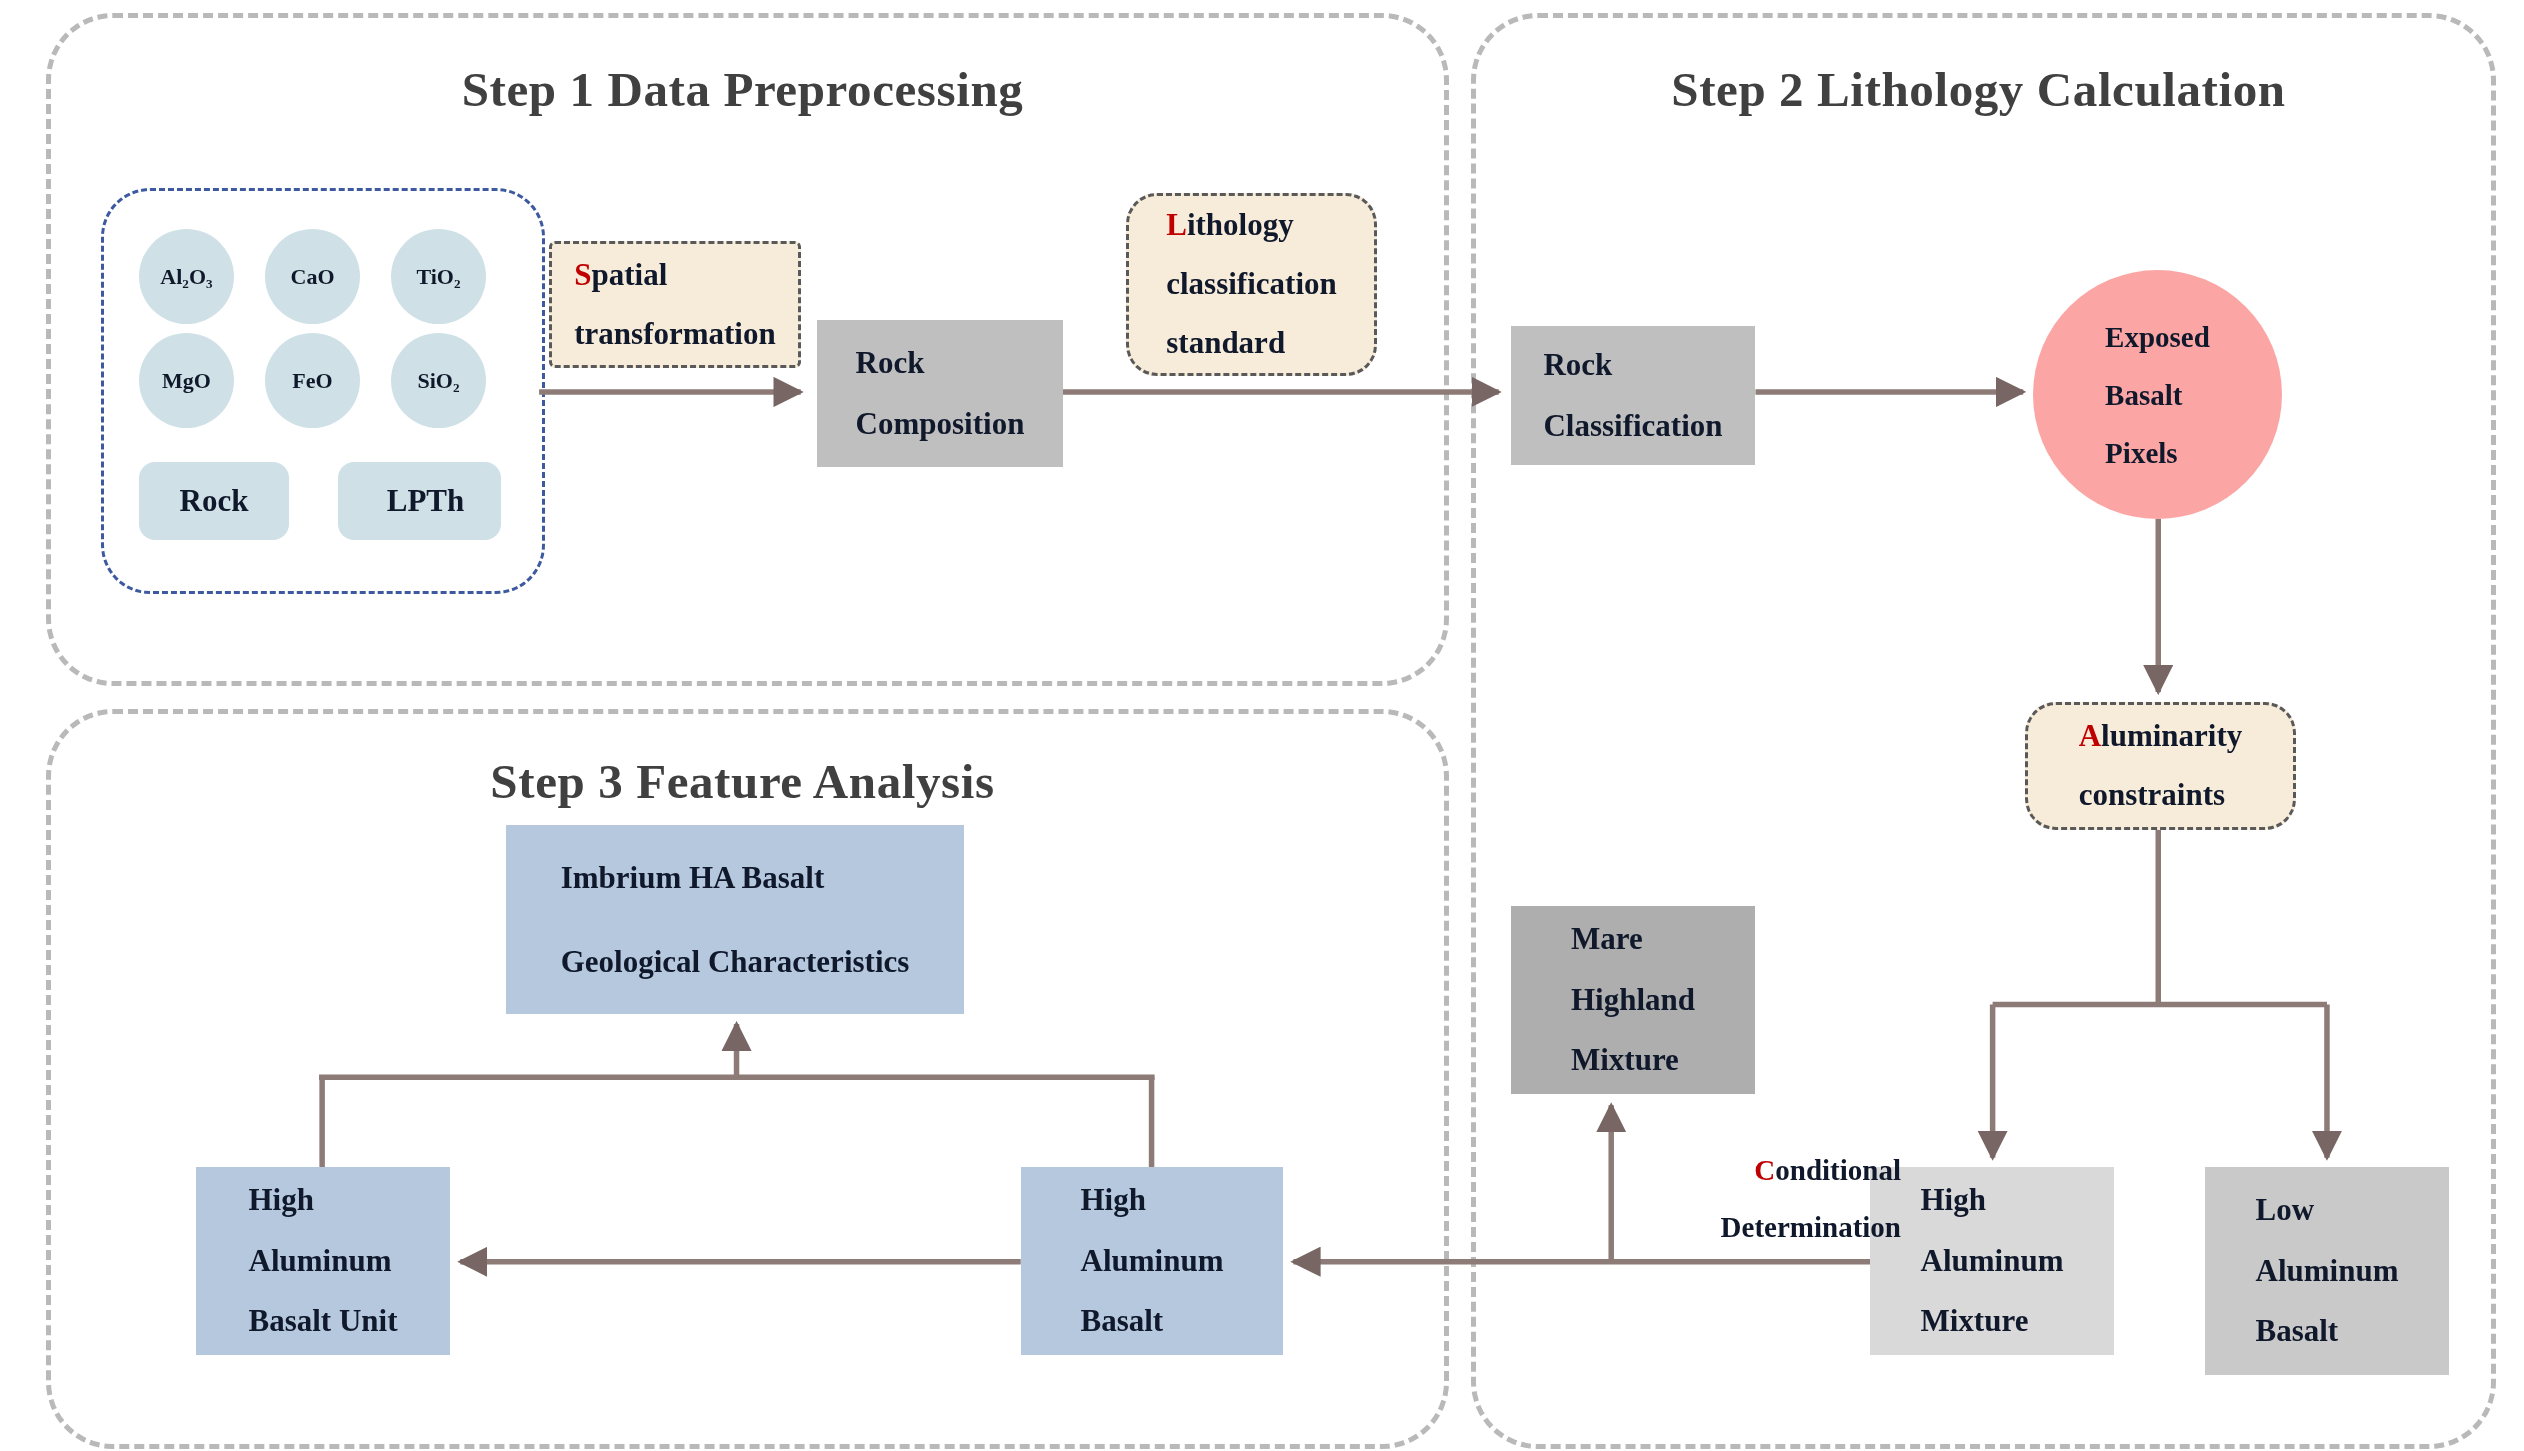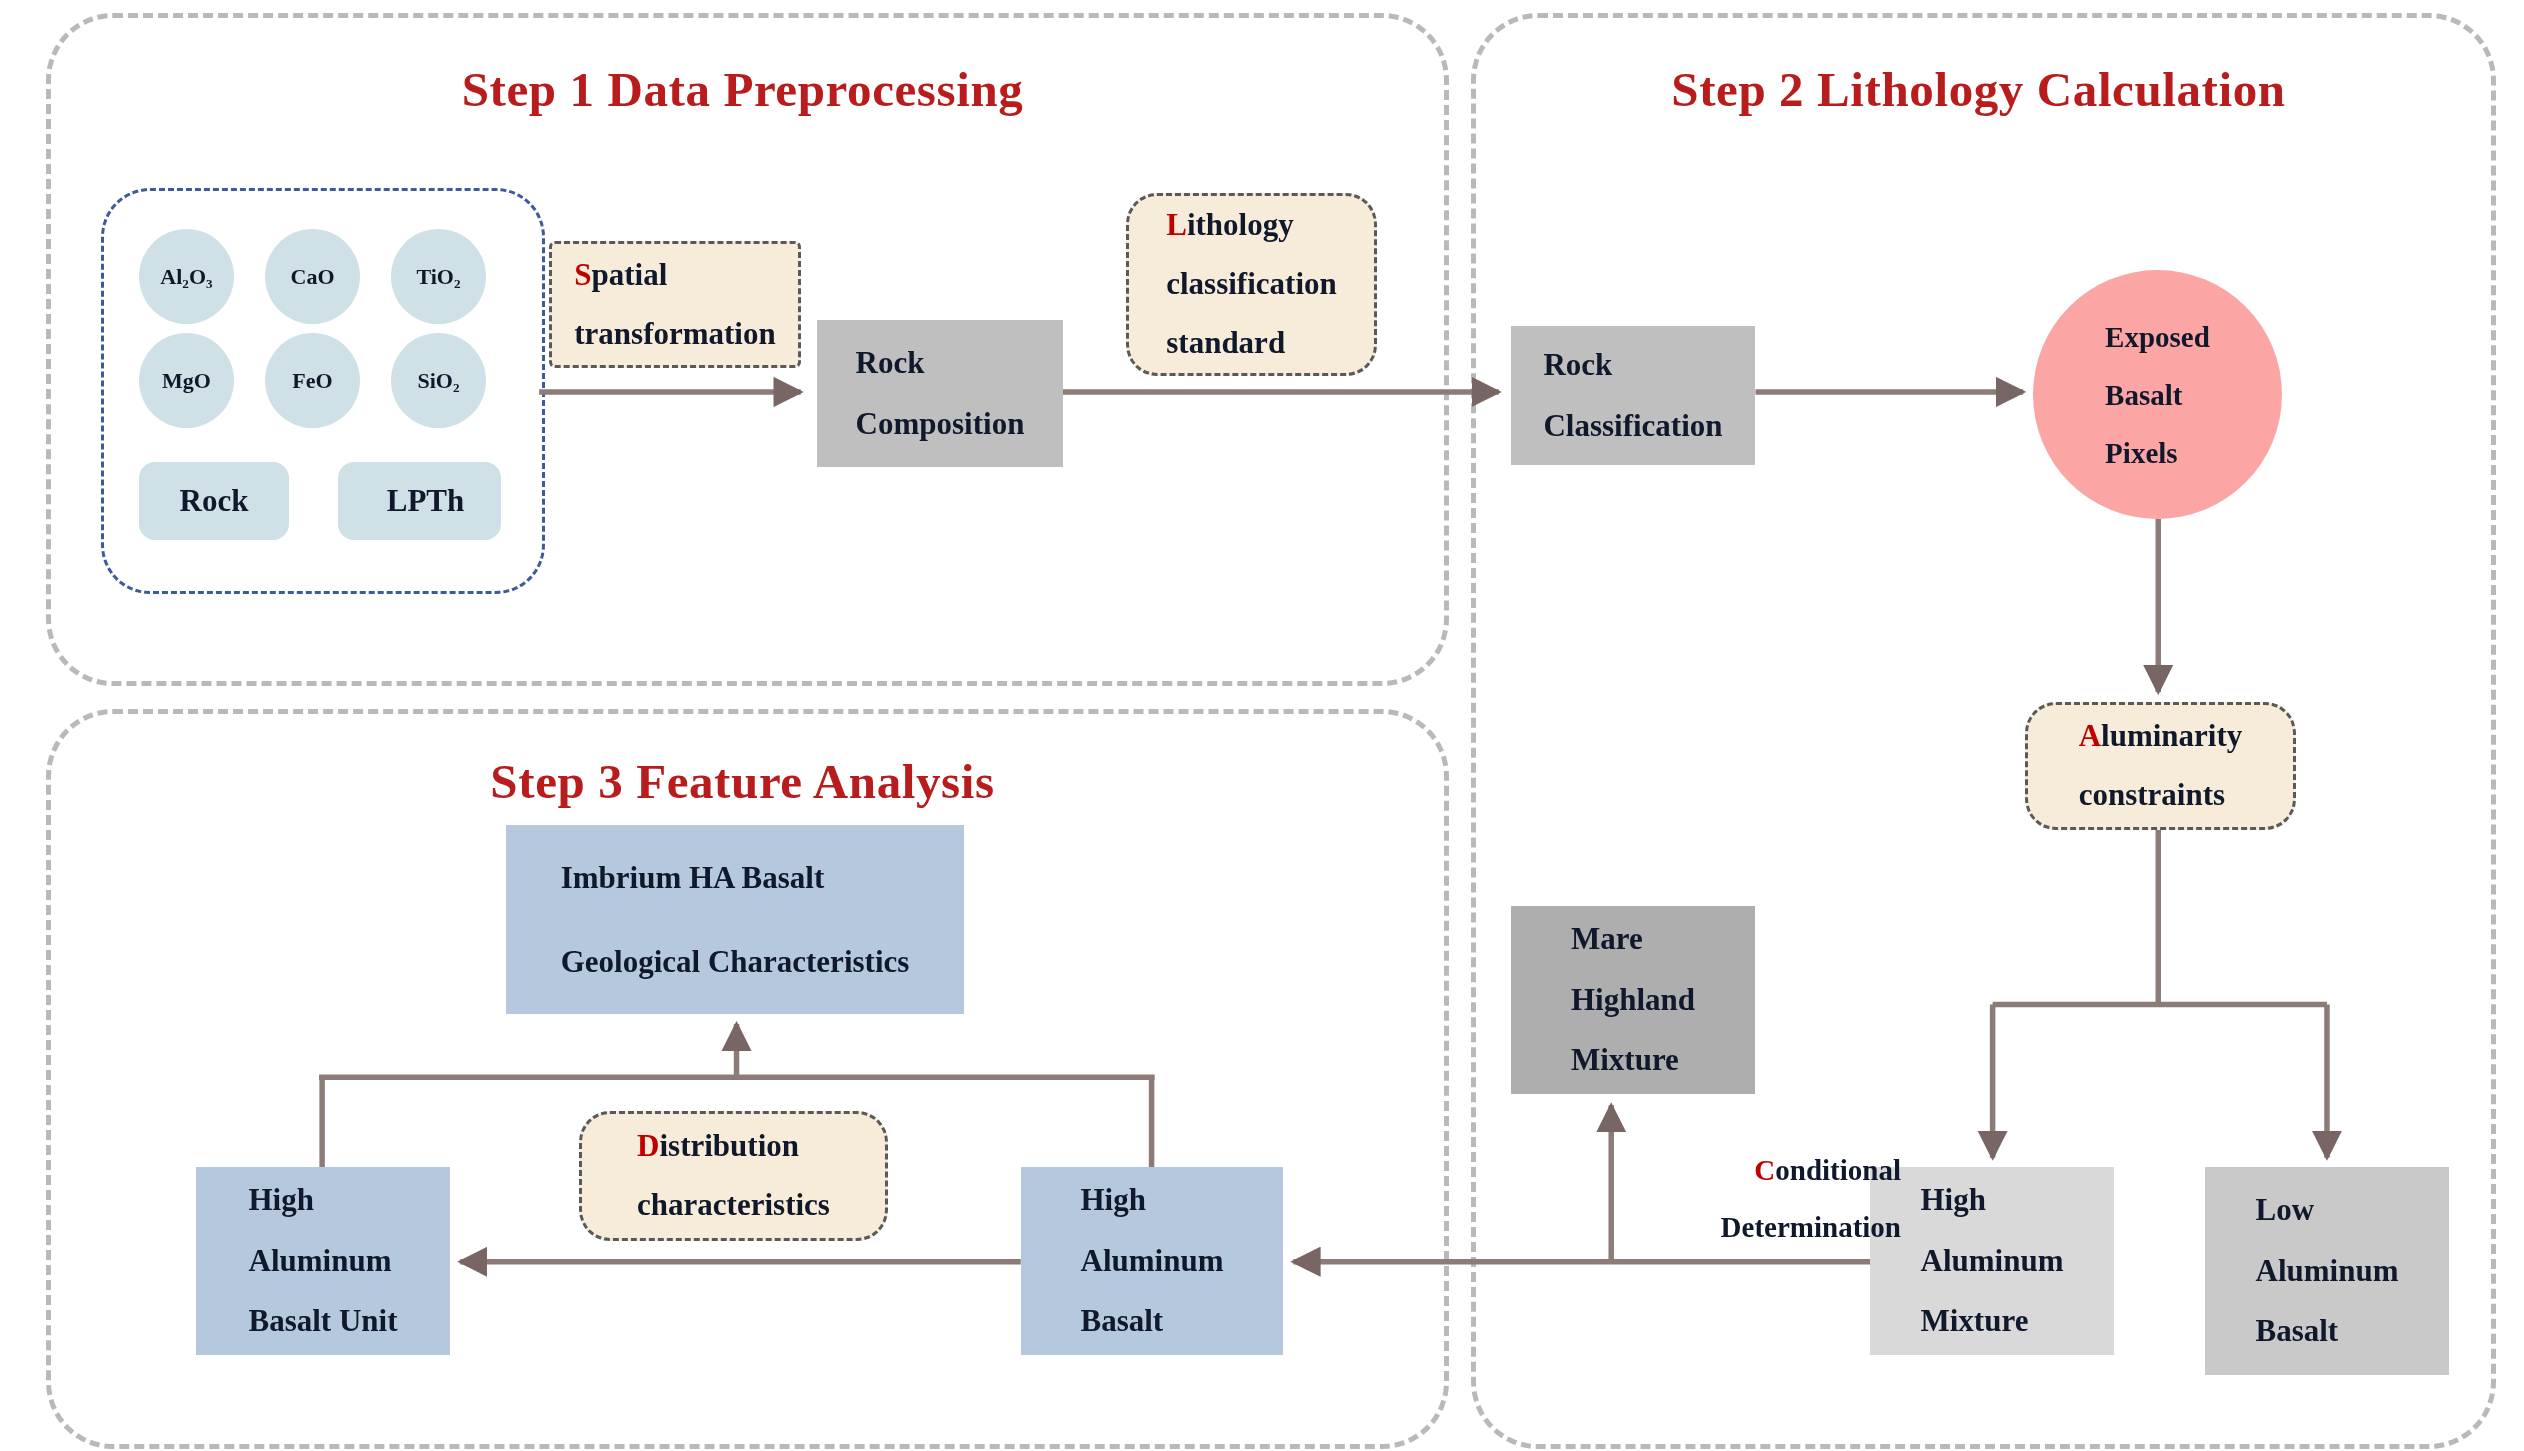--- a/index.html
+++ b/index.html
@@ -20,21 +20,21 @@
   }
   #panel-step1 { left: 46px;   top: 13px;   width: 1393px; height: 663px; }
   #panel-step2 { left: 1471px; top: 13px;   width: 1015px; height: 1426px; }
   #panel-step3 { left: 46px;   top: 709px; width: 1393px; height: 730px; }
 
   .panel-title {
     position: absolute;
     text-align: center;
     font-weight: bold;
     font-size: 49px;
-    color: #b91c1c;
+    color: #404040;
     letter-spacing: 0.6px;
   }
   #title-step1 { left: 46px;   top: 61px;  width: 1393px; }
   #title-step2 { left: 1471px; top: 61px;  width: 1015px; }
   #title-step3 { left: 46px;   top: 753px; width: 1393px; }
 
   
   .input-group {
     position: absolute;
     left: 101px; top: 188px; width: 438px; height: 400px;
@@ -166,24 +166,20 @@
 transformation</span></span>
   </div>
   <div class="shape tanbox" style="left:1126px; top:193px; width:245px; height:177px;">
     <span><span class="red">L</span><span>ithology
 classification
 standard</span></span>
   </div>
   <div class="shape tanbox" style="left:2025px; top:702px; width:265px; height:122px;">
     <span><span class="red">A</span><span>luminarity
 constraints</span></span>
-  </div>
-  <div class="shape tanbox" style="left:579px; top:1111px; width:303px; height:124px;">
-    <span><span class="red">D</span><span>istribution
-characteristics</span></span>
   </div>
 
   <div class="shape graybox fill-a" style="left:817px; top:320px; width:246px; height:147px;">Rock
 Composition</div>
   <div class="shape graybox fill-a" style="left:1511px; top:326px; width:244px; height:139px;">Rock
 Classification</div>
   <div class="shape graybox fill-b" style="left:1511px; top:906px; width:244px; height:188px;">Mare
 Highland
 Mixture</div>
   <div class="shape graybox fill-c" style="left:1870px; top:1167px; width:244px; height:188px;">High

